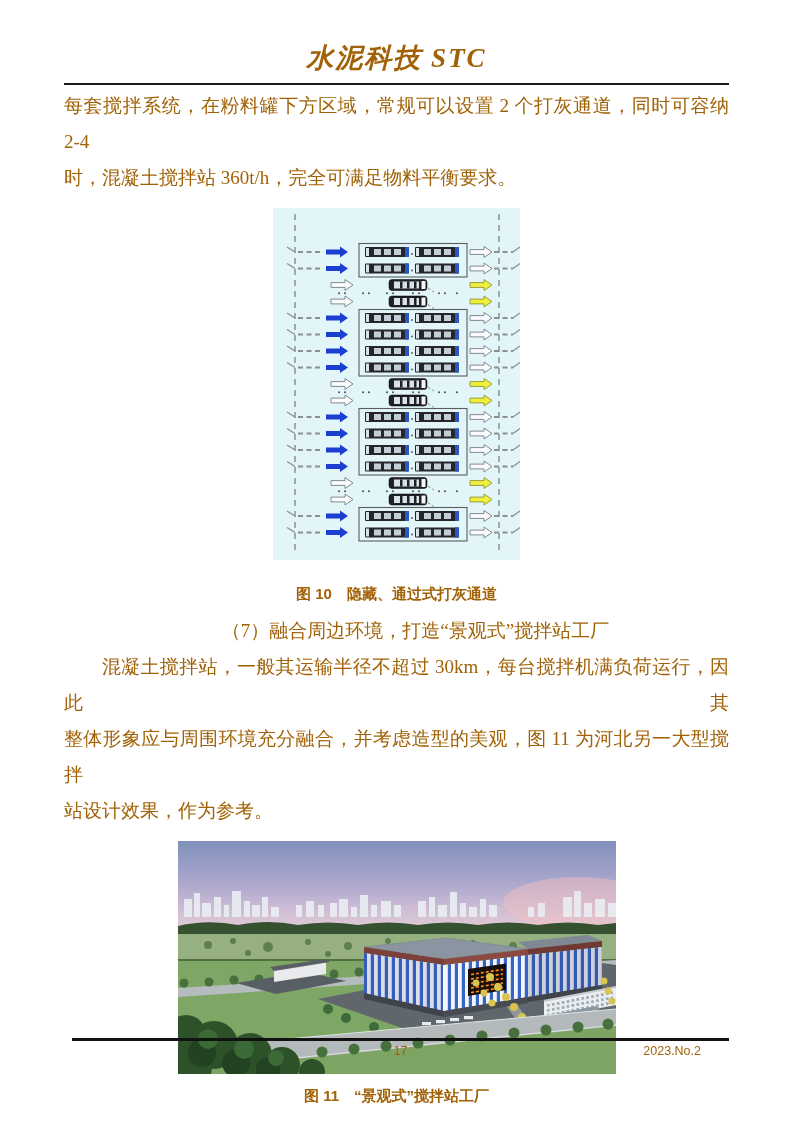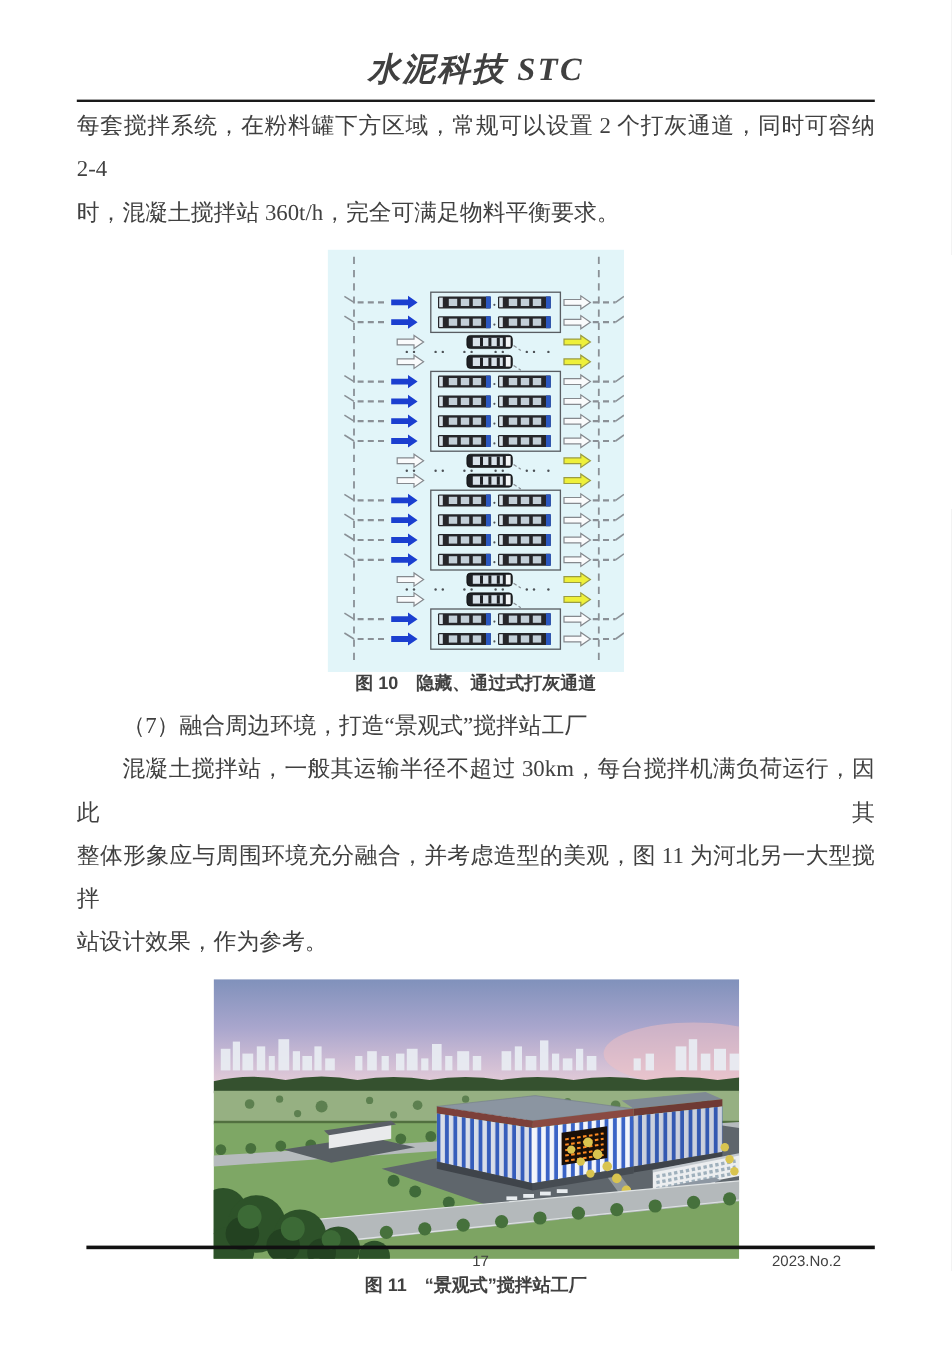--- a/index.html
+++ b/index.html
@@ -1,31 +1,31 @@
 <!DOCTYPE html>
 <html><head>
 <meta charset="utf-8">
 <style>
   html,body{margin:0;padding:0;background:#e8e8e8;}
   .page{position:relative;width:793px;height:1122px;margin:0 auto;background:#ffffff;
-        font-family:"Liberation Serif","DejaVu Serif",serif;color:#404040;overflow:hidden;}
+        font-family:"Liberation Serif","DejaVu Serif",serif;color:#a16207;overflow:hidden;}
   .header-title{margin:40px 64px 0;text-align:center;font-style:italic;font-weight:bold;
         font-size:27px;letter-spacing:2px;}
   .header-rule{margin:7px 64px 0;border-top:2px solid #1a1a1a;height:0;}
   .para{margin:12px 64px;font-size:19px;line-height:36px;}
   .p1{margin-top:3px;}
   .p2{margin-top:4px;}
   .tline{text-align:justify;text-align-last:justify;}
   .tline-last{text-align-last:left;}
   .tline-indent{text-indent:2em;}
   .figure10-wrap{width:247px;margin:12px auto 0;}
   .fig10-svg{display:block;width:247px;height:352px;}
-  .fig-caption{margin-top:0;text-align:center;font-weight:bold;font-size:15px;
+  .fig-caption{margin-top:25px;text-align:center;font-weight:bold;font-size:15px;
         font-family:"Liberation Sans","DejaVu Sans",sans-serif;}
-  .heading7{margin:13px 64px 0;font-size:19px;line-height:28px;text-indent:2em;}
+  .heading7{margin:13px 64px 0;font-size:19px;line-height:28px;text-indent:2em;text-align:center;}
   .figure11-wrap{width:438px;margin:4px auto 0;}
   .fig11-svg{display:block;width:438px;height:233px;}
   .cap11{margin-top:13px;}
   .footer{position:absolute;left:72px;right:64px;top:1038px;}
   .footer-rule{border-top:3px solid #111;height:0;}
   .footer-row{position:relative;margin-top:3px;font-size:12.5px;
         font-family:"Liberation Sans","DejaVu Sans",sans-serif;}
   .page-number{position:absolute;left:0;right:0;text-align:center;}
   .issue{position:absolute;right:28px;top:0;}
 </style>

